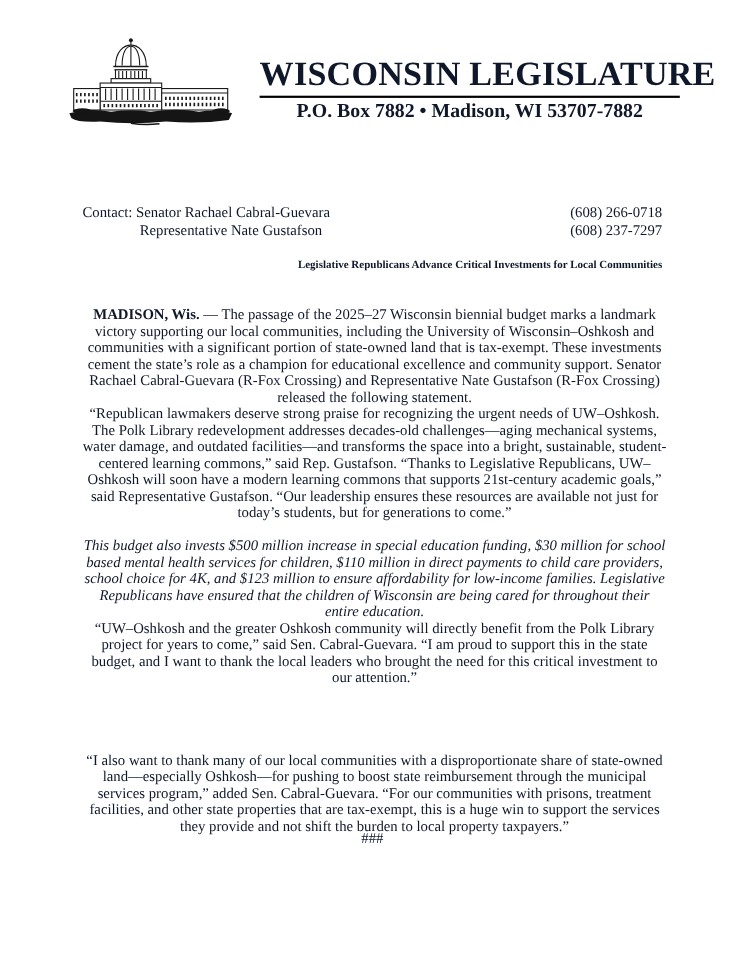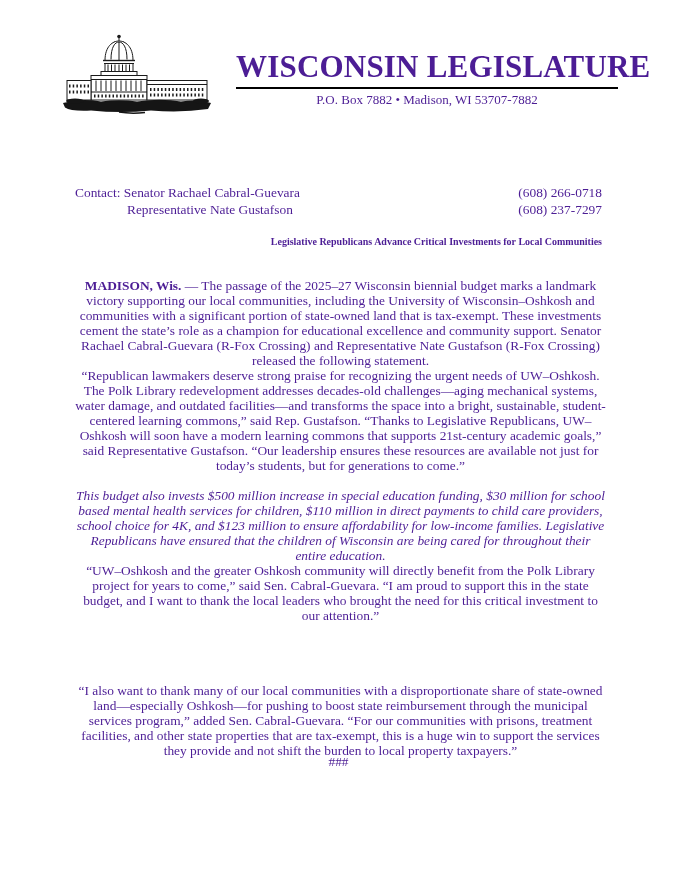--- a/index.html
+++ b/index.html
@@ -2,21 +2,21 @@
 <html><head>
 <meta charset="utf-8">
 <style>
   * { margin: 0; padding: 0; box-sizing: border-box; }
   html, body { background: #ffffff; }
   .page {
     position: relative;
     width: 679px;
     height: 878px;
     background: #ffffff;
-    color: #4c1d95;
+    color: #0f172a;
     font-family: "Liberation Serif", "DejaVu Serif", serif;
     overflow: hidden;
   }
 
   
   .logo {
     position: absolute;
     left: 60px; top: 32px;
     width: 154px; height: 84px;
   }
@@ -32,24 +32,25 @@
     line-height: 38px;
     letter-spacing: 0.2px;
     white-space: nowrap;
   }
   .masthead-rule {
     border: none;
     border-top: 2.5px solid #000;
     margin-top: 1px;
   }
   .address {
-    font-size: 13px;
+    font-size: 18px;
     line-height: 16px;
     margin-top: 3px;
     white-space: nowrap;
+    font-weight: bold;
   }
 
   
   .release-info {
     position: absolute;
     left: 75px; top: 184px;
     width: 527px;
     font-size: 13.4px;
   }
   .release-row {

